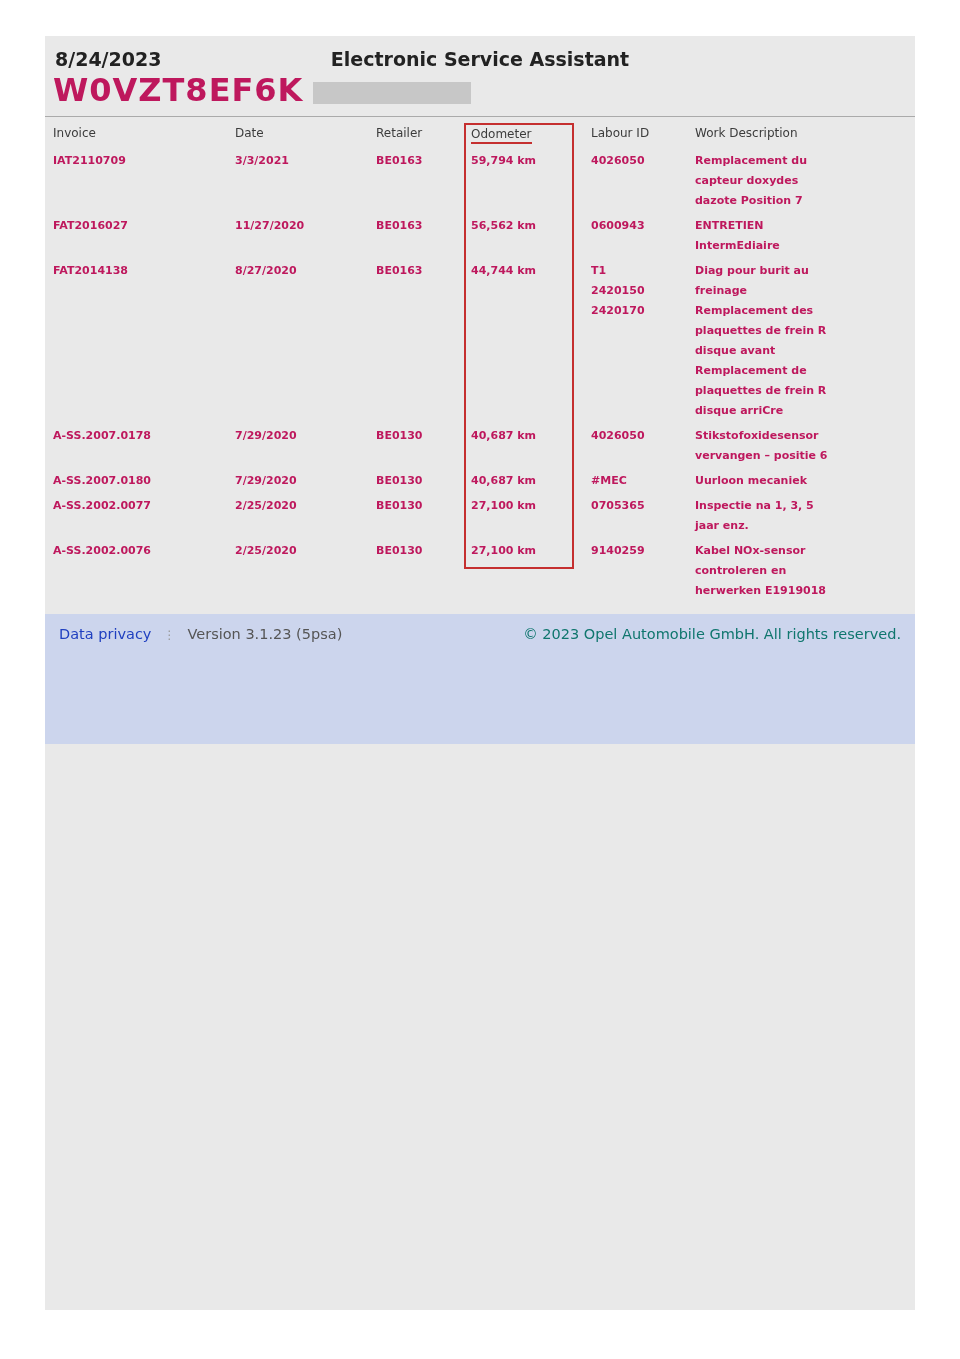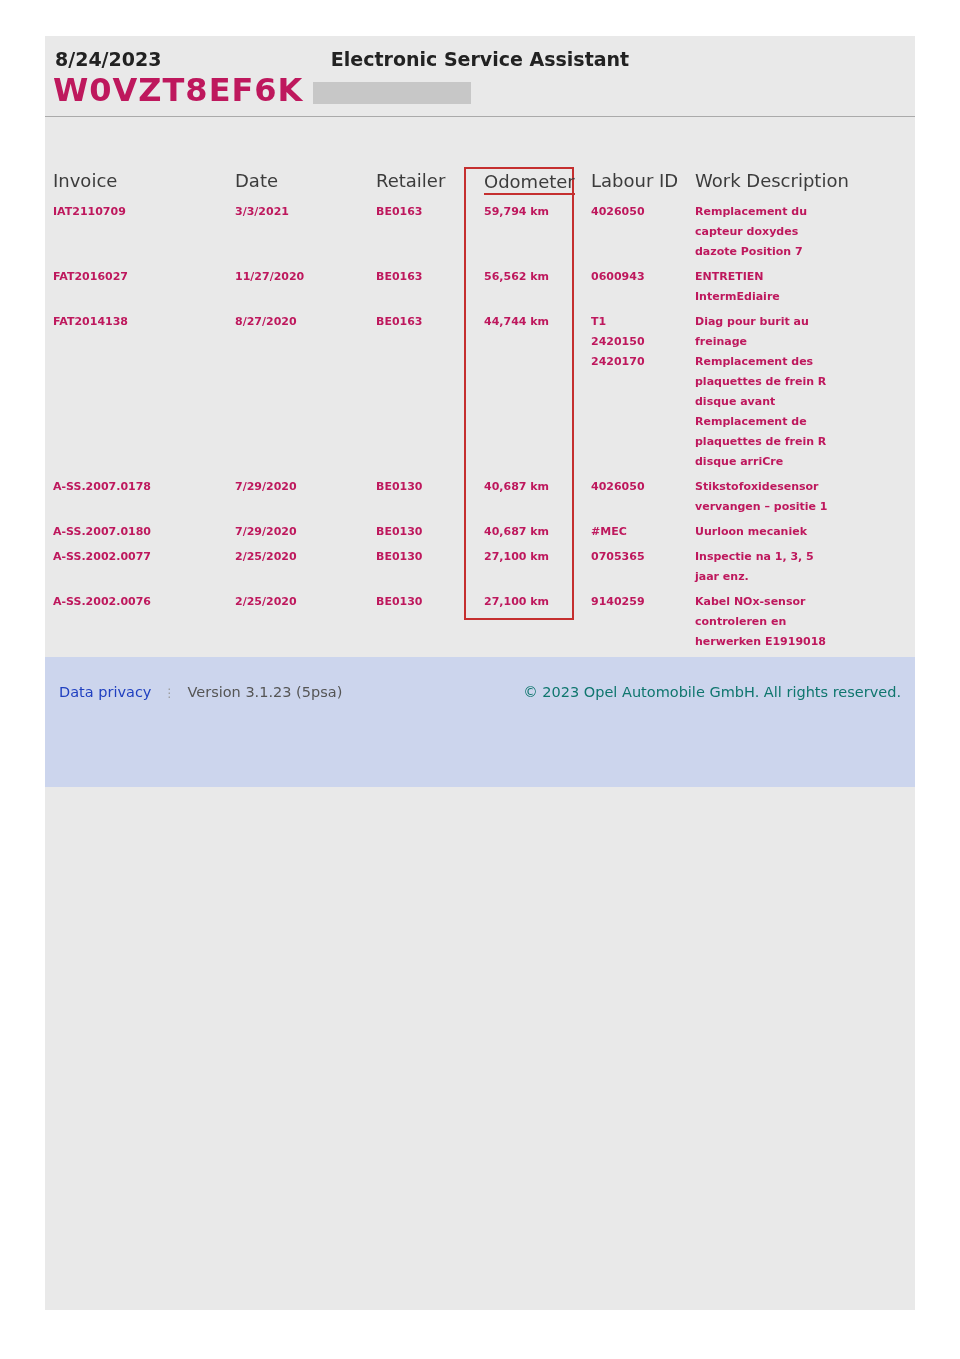--- a/index.html
+++ b/index.html
@@ -35,37 +35,38 @@
     padding:1px 8px 7px;
   }
   .vin{font-size:32px;font-weight:bold;color:#be185d;letter-spacing:1px;}
   .redaction{width:158px;height:22px;background:#c7c7c7;margin-top:6px;}
   .divider{border-top:1px solid #aaaaaa;height:0;}
   .table{padding:9px 8px 0;}
   .thead,.trow{
     display:grid;
     grid-template-columns:182px 141px 95px 120px 104px 1fr;
   }
-  .thead{font-size:18px;color:#3c3c3c;margin-top:44px;}
+  .thead{font-size:12px;color:#3c3c3c;}
   .hcell{padding-right:6px;padding-bottom:7px;}
   .trow{font-size:11px;font-weight:bold;line-height:20px;color:#be185d;}
   .cell{padding-bottom:5px;padding-right:6px;white-space:pre-line;}
   .odo-box{
-    margin-left:-7px;margin-right:17px;padding-left:18px;
+    margin-left:-7px;margin-right:17px;padding-left:5px;
     border-left:2px solid var(--highlight-red);
     border-right:2px solid var(--highlight-red);
   }
   .hl-top{border-top:2px solid var(--highlight-red);padding-top:2px;margin-top:-3px;}
   .hl-bottom{align-self:start;border-bottom:2px solid var(--highlight-red);padding-bottom:6px;}
   .red-underline{border-bottom:2px solid var(--highlight-red);padding-bottom:1px;display:inline-block;}
   .footer{
+    margin-top:8px;
     height:130px;
     background:var(--footer-bg);
     display:flex;justify-content:space-between;align-items:flex-start;
-    padding:27px 14px;
+    padding:12px 14px;
     font-size:14.5px;color:#555;
   }
   .footer-left{display:flex;align-items:baseline;gap:12px;}
   .link{color:var(--link-blue);cursor:pointer;text-decoration:none;}
   .sep{color:#999;font-size:12px;}
   .copyright{color:#0f766e;}
   .version{color:#555;}
 </style>
 </head>
 <body>
@@ -136,21 +137,21 @@
 disque arriCre</div>
   </div>
 
   <div class="trow">
     <div class="cell">A-SS.2007.0178</div>
     <div class="cell">7/29/2020</div>
     <div class="cell">BE0130</div>
     <div class="cell odo-box">40,687 km</div>
     <div class="cell">4026050</div>
     <div class="cell">Stikstofoxidesensor
-vervangen – positie 1</div>
+vervangen – positie 6</div>
   </div>
 
   <div class="trow">
     <div class="cell">A-SS.2007.0180</div>
     <div class="cell">7/29/2020</div>
     <div class="cell">BE0130</div>
     <div class="cell odo-box">40,687 km</div>
     <div class="cell">#MEC</div>
     <div class="cell">Uurloon mecaniek</div>
   </div>

